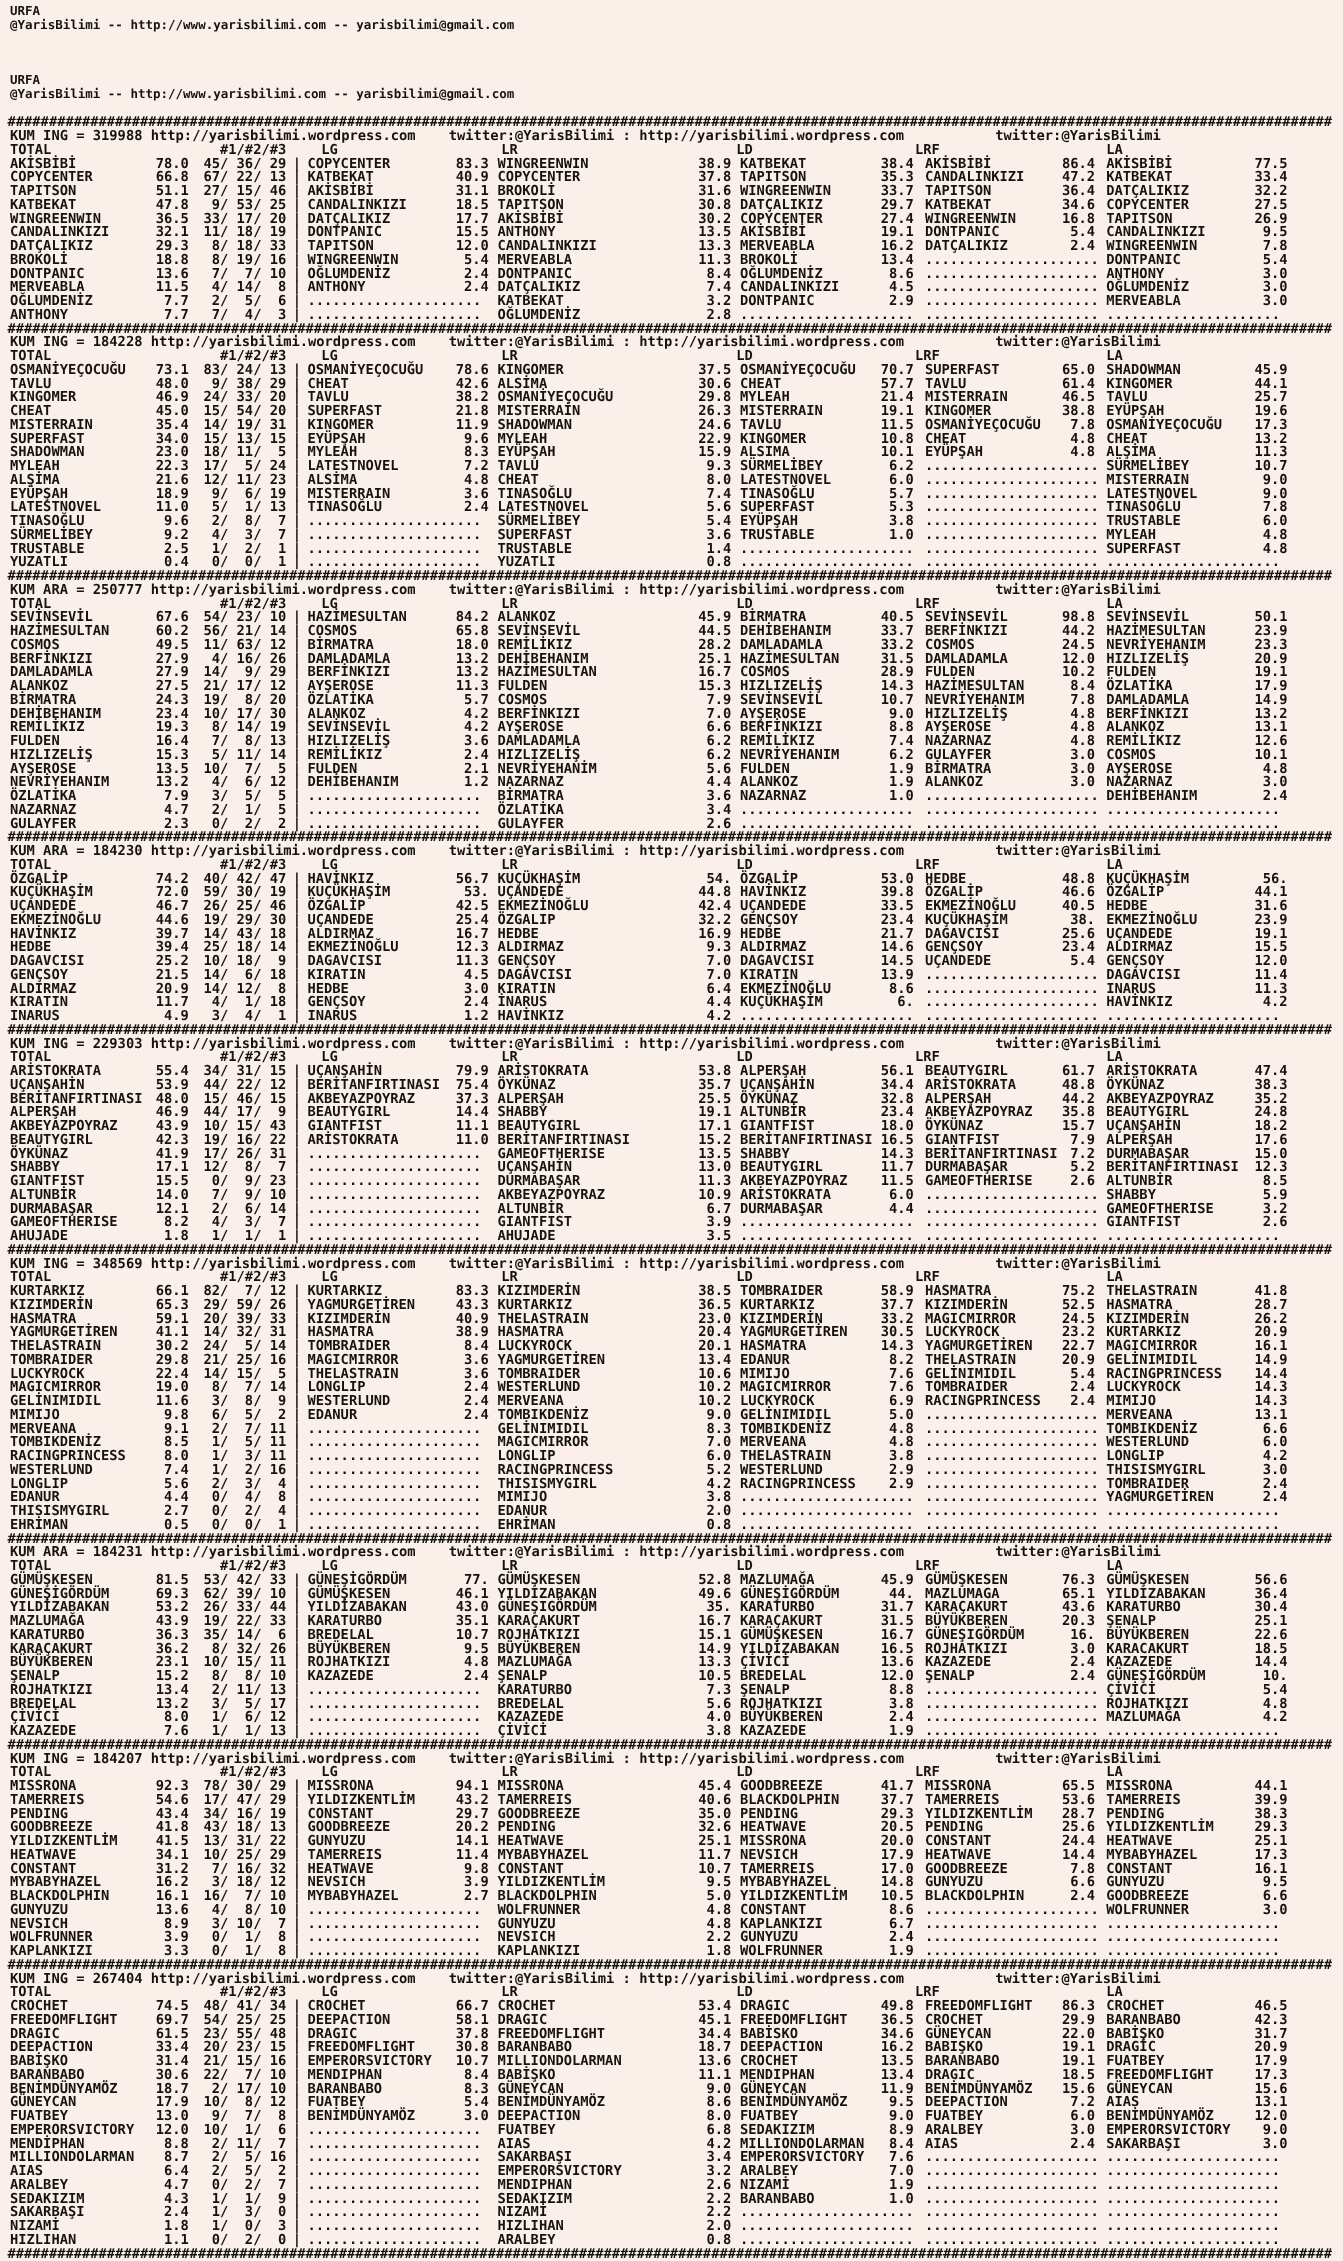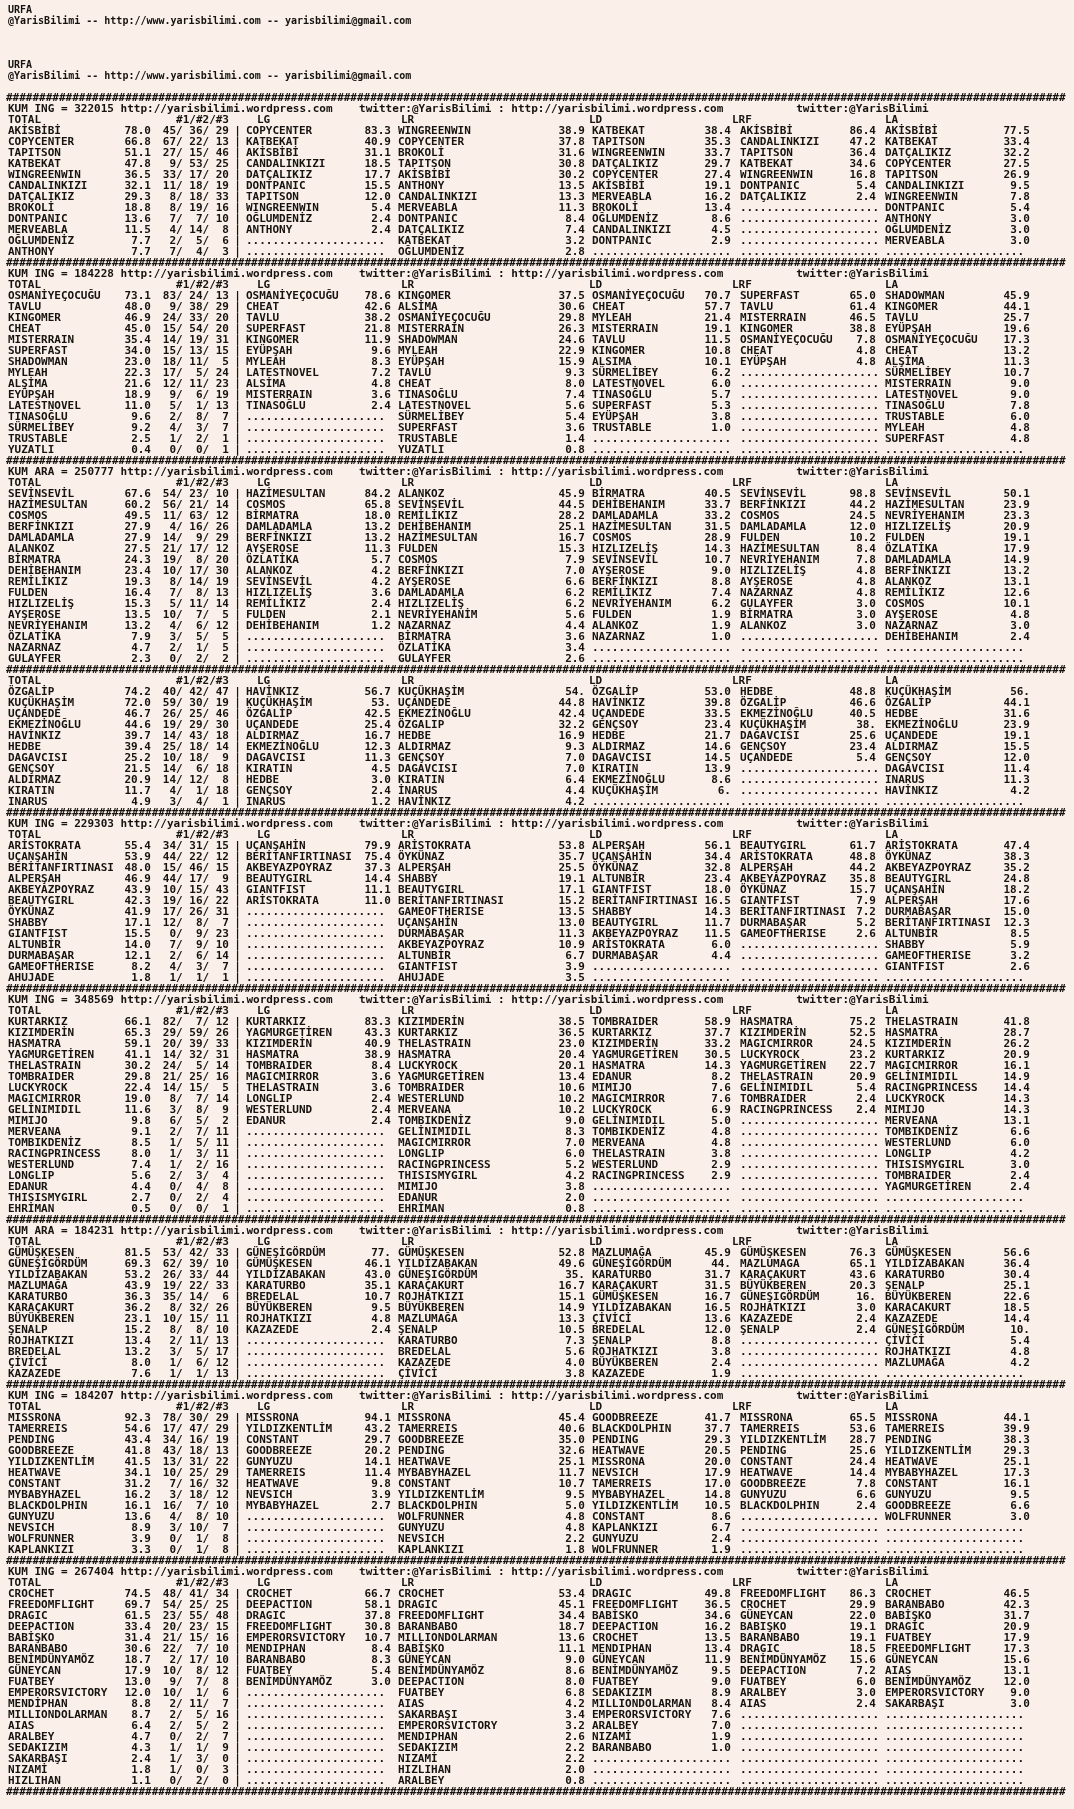--- a/index.html
+++ b/index.html
@@ -49,21 +49,21 @@
     <div class="m-line">URFA</div>
     <div class="m-line">@YarisBilimi -- http://www.yarisbilimi.com -- yarisbilimi@gmail.com</div>
     <div class="m-gap3"></div>
     <div class="m-line">URFA</div>
     <div class="m-line">@YarisBilimi -- http://www.yarisbilimi.com -- yarisbilimi@gmail.com</div>
     <div class="m-gap1"></div>
   </div>
   <div id="sections">
       <div class="section">
         <div class="hash">################################################################################################################################################################</div>
-        <div class="titleline"><span>KUM ING = 322015 </span><span>http://yarisbilimi.wordpress.com</span><span>    </span><span>twitter:@YarisBilimi : http://yarisbilimi.wordpress.com</span><span>           </span><span>twitter:@YarisBilimi</span></div>
+        <div class="titleline"><span>KUM ING = 319988 </span><span>http://yarisbilimi.wordpress.com</span><span>    </span><span>twitter:@YarisBilimi : http://yarisbilimi.wordpress.com</span><span>           </span><span>twitter:@YarisBilimi</span></div>
         <div class="grid"><div class="h-total">TOTAL</div><div class="h-pl">#1/#2/#3</div><div class="h-lg">LG</div><div class="h-lr">LR</div><div class="h-ld">LD</div><div class="h-lrf">LRF</div><div class="h-la">LA</div></div>
         <div class="grid"><div class="c-name">AKİSBİBİ</div><div class="c-val">78.0</div><div class="c-pl">45/ 36/ 29</div><div class="c-pipe">|</div><div style="grid-column: 5;">COPYCENTER</div><div style="grid-column: 6; text-align: right;">83.3</div><div style="grid-column: 8;">WINGREENWIN</div><div style="grid-column: 9; text-align: right;">38.9</div><div style="grid-column: 11;">KATBEKAT</div><div style="grid-column: 12; text-align: right;">38.4</div><div style="grid-column: 14;">AKİSBİBİ</div><div style="grid-column: 15; text-align: right;">86.4</div><div style="grid-column: 17;">AKİSBİBİ</div><div style="grid-column: 18; text-align: right;">77.5</div></div>
         <div class="grid"><div class="c-name">COPYCENTER</div><div class="c-val">66.8</div><div class="c-pl">67/ 22/ 13</div><div class="c-pipe">|</div><div style="grid-column: 5;">KATBEKAT</div><div style="grid-column: 6; text-align: right;">40.9</div><div style="grid-column: 8;">COPYCENTER</div><div style="grid-column: 9; text-align: right;">37.8</div><div style="grid-column: 11;">TAPITSON</div><div style="grid-column: 12; text-align: right;">35.3</div><div style="grid-column: 14;">CANDALINKIZI</div><div style="grid-column: 15; text-align: right;">47.2</div><div style="grid-column: 17;">KATBEKAT</div><div style="grid-column: 18; text-align: right;">33.4</div></div>
         <div class="grid"><div class="c-name">TAPITSON</div><div class="c-val">51.1</div><div class="c-pl">27/ 15/ 46</div><div class="c-pipe">|</div><div style="grid-column: 5;">AKİSBİBİ</div><div style="grid-column: 6; text-align: right;">31.1</div><div style="grid-column: 8;">BROKOLİ</div><div style="grid-column: 9; text-align: right;">31.6</div><div style="grid-column: 11;">WINGREENWIN</div><div style="grid-column: 12; text-align: right;">33.7</div><div style="grid-column: 14;">TAPITSON</div><div style="grid-column: 15; text-align: right;">36.4</div><div style="grid-column: 17;">DATÇALIKIZ</div><div style="grid-column: 18; text-align: right;">32.2</div></div>
         <div class="grid"><div class="c-name">KATBEKAT</div><div class="c-val">47.8</div><div class="c-pl"> 9/ 53/ 25</div><div class="c-pipe">|</div><div style="grid-column: 5;">CANDALINKIZI</div><div style="grid-column: 6; text-align: right;">18.5</div><div style="grid-column: 8;">TAPITSON</div><div style="grid-column: 9; text-align: right;">30.8</div><div style="grid-column: 11;">DATÇALIKIZ</div><div style="grid-column: 12; text-align: right;">29.7</div><div style="grid-column: 14;">KATBEKAT</div><div style="grid-column: 15; text-align: right;">34.6</div><div style="grid-column: 17;">COPYCENTER</div><div style="grid-column: 18; text-align: right;">27.5</div></div>
         <div class="grid"><div class="c-name">WINGREENWIN</div><div class="c-val">36.5</div><div class="c-pl">33/ 17/ 20</div><div class="c-pipe">|</div><div style="grid-column: 5;">DATÇALIKIZ</div><div style="grid-column: 6; text-align: right;">17.7</div><div style="grid-column: 8;">AKİSBİBİ</div><div style="grid-column: 9; text-align: right;">30.2</div><div style="grid-column: 11;">COPYCENTER</div><div style="grid-column: 12; text-align: right;">27.4</div><div style="grid-column: 14;">WINGREENWIN</div><div style="grid-column: 15; text-align: right;">16.8</div><div style="grid-column: 17;">TAPITSON</div><div style="grid-column: 18; text-align: right;">26.9</div></div>
         <div class="grid"><div class="c-name">CANDALINKIZI</div><div class="c-val">32.1</div><div class="c-pl">11/ 18/ 19</div><div class="c-pipe">|</div><div style="grid-column: 5;">DONTPANIC</div><div style="grid-column: 6; text-align: right;">15.5</div><div style="grid-column: 8;">ANTHONY</div><div style="grid-column: 9; text-align: right;">13.5</div><div style="grid-column: 11;">AKİSBİBİ</div><div style="grid-column: 12; text-align: right;">19.1</div><div style="grid-column: 14;">DONTPANIC</div><div style="grid-column: 15; text-align: right;">5.4</div><div style="grid-column: 17;">CANDALINKIZI</div><div style="grid-column: 18; text-align: right;">9.5</div></div>
         <div class="grid"><div class="c-name">DATÇALIKIZ</div><div class="c-val">29.3</div><div class="c-pl"> 8/ 18/ 33</div><div class="c-pipe">|</div><div style="grid-column: 5;">TAPITSON</div><div style="grid-column: 6; text-align: right;">12.0</div><div style="grid-column: 8;">CANDALINKIZI</div><div style="grid-column: 9; text-align: right;">13.3</div><div style="grid-column: 11;">MERVEABLA</div><div style="grid-column: 12; text-align: right;">16.2</div><div style="grid-column: 14;">DATÇALIKIZ</div><div style="grid-column: 15; text-align: right;">2.4</div><div style="grid-column: 17;">WINGREENWIN</div><div style="grid-column: 18; text-align: right;">7.8</div></div>
         <div class="grid"><div class="c-name">BROKOLİ</div><div class="c-val">18.8</div><div class="c-pl"> 8/ 19/ 16</div><div class="c-pipe">|</div><div style="grid-column: 5;">WINGREENWIN</div><div style="grid-column: 6; text-align: right;">5.4</div><div style="grid-column: 8;">MERVEABLA</div><div style="grid-column: 9; text-align: right;">11.3</div><div style="grid-column: 11;">BROKOLİ</div><div style="grid-column: 12; text-align: right;">13.4</div><div style="grid-column: 14 / 17;">.....................</div><div style="grid-column: 17;">DONTPANIC</div><div style="grid-column: 18; text-align: right;">5.4</div></div>
         <div class="grid"><div class="c-name">DONTPANIC</div><div class="c-val">13.6</div><div class="c-pl"> 7/  7/ 10</div><div class="c-pipe">|</div><div style="grid-column: 5;">OĞLUMDENİZ</div><div style="grid-column: 6; text-align: right;">2.4</div><div style="grid-column: 8;">DONTPANIC</div><div style="grid-column: 9; text-align: right;">8.4</div><div style="grid-column: 11;">OĞLUMDENİZ</div><div style="grid-column: 12; text-align: right;">8.6</div><div style="grid-column: 14 / 17;">.....................</div><div style="grid-column: 17;">ANTHONY</div><div style="grid-column: 18; text-align: right;">3.0</div></div>
@@ -107,20 +107,21 @@
         <div class="grid"><div class="c-name">FULDEN</div><div class="c-val">16.4</div><div class="c-pl"> 7/  8/ 13</div><div class="c-pipe">|</div><div style="grid-column: 5;">HIZLIZELİŞ</div><div style="grid-column: 6; text-align: right;">3.6</div><div style="grid-column: 8;">DAMLADAMLA</div><div style="grid-column: 9; text-align: right;">6.2</div><div style="grid-column: 11;">REMİLİKIZ</div><div style="grid-column: 12; text-align: right;">7.4</div><div style="grid-column: 14;">NAZARNAZ</div><div style="grid-column: 15; text-align: right;">4.8</div><div style="grid-column: 17;">REMİLİKIZ</div><div style="grid-column: 18; text-align: right;">12.6</div></div>
         <div class="grid"><div class="c-name">HIZLIZELİŞ</div><div class="c-val">15.3</div><div class="c-pl"> 5/ 11/ 14</div><div class="c-pipe">|</div><div style="grid-column: 5;">REMİLİKIZ</div><div style="grid-column: 6; text-align: right;">2.4</div><div style="grid-column: 8;">HIZLIZELİŞ</div><div style="grid-column: 9; text-align: right;">6.2</div><div style="grid-column: 11;">NEVRİYEHANIM</div><div style="grid-column: 12; text-align: right;">6.2</div><div style="grid-column: 14;">GULAYFER</div><div style="grid-column: 15; text-align: right;">3.0</div><div style="grid-column: 17;">COSMOS</div><div style="grid-column: 18; text-align: right;">10.1</div></div>
         <div class="grid"><div class="c-name">AYŞEROSE</div><div class="c-val">13.5</div><div class="c-pl">10/  7/  5</div><div class="c-pipe">|</div><div style="grid-column: 5;">FULDEN</div><div style="grid-column: 6; text-align: right;">2.1</div><div style="grid-column: 8;">NEVRİYEHANİM</div><div style="grid-column: 9; text-align: right;">5.6</div><div style="grid-column: 11;">FULDEN</div><div style="grid-column: 12; text-align: right;">1.9</div><div style="grid-column: 14;">BİRMATRA</div><div style="grid-column: 15; text-align: right;">3.0</div><div style="grid-column: 17;">AYŞEROSE</div><div style="grid-column: 18; text-align: right;">4.8</div></div>
         <div class="grid"><div class="c-name">NEVRİYEHANIM</div><div class="c-val">13.2</div><div class="c-pl"> 4/  6/ 12</div><div class="c-pipe">|</div><div style="grid-column: 5;">DEHİBEHANIM</div><div style="grid-column: 6; text-align: right;">1.2</div><div style="grid-column: 8;">NAZARNAZ</div><div style="grid-column: 9; text-align: right;">4.4</div><div style="grid-column: 11;">ALANKOZ</div><div style="grid-column: 12; text-align: right;">1.9</div><div style="grid-column: 14;">ALANKOZ</div><div style="grid-column: 15; text-align: right;">3.0</div><div style="grid-column: 17;">NAZARNAZ</div><div style="grid-column: 18; text-align: right;">3.0</div></div>
         <div class="grid"><div class="c-name">ÖZLATİKA</div><div class="c-val">7.9</div><div class="c-pl"> 3/  5/  5</div><div class="c-pipe">|</div><div style="grid-column: 5 / 8;">.....................</div><div style="grid-column: 8;">BİRMATRA</div><div style="grid-column: 9; text-align: right;">3.6</div><div style="grid-column: 11;">NAZARNAZ</div><div style="grid-column: 12; text-align: right;">1.0</div><div style="grid-column: 14 / 17;">.....................</div><div style="grid-column: 17;">DEHİBEHANIM</div><div style="grid-column: 18; text-align: right;">2.4</div></div>
         <div class="grid"><div class="c-name">NAZARNAZ</div><div class="c-val">4.7</div><div class="c-pl"> 2/  1/  5</div><div class="c-pipe">|</div><div style="grid-column: 5 / 8;">.....................</div><div style="grid-column: 8;">ÖZLATİKA</div><div style="grid-column: 9; text-align: right;">3.4</div><div style="grid-column: 11 / 14;">.....................</div><div style="grid-column: 14 / 17;">.....................</div><div style="grid-column: 17 / 19;">.....................</div></div>
         <div class="grid"><div class="c-name">GULAYFER</div><div class="c-val">2.3</div><div class="c-pl"> 0/  2/  2</div><div class="c-pipe">|</div><div style="grid-column: 5 / 8;">.....................</div><div style="grid-column: 8;">GULAYFER</div><div style="grid-column: 9; text-align: right;">2.6</div><div style="grid-column: 11 / 14;">.....................</div><div style="grid-column: 14 / 17;">.....................</div><div style="grid-column: 17 / 19;">.....................</div></div>
       </div>
       <div class="section">
         <div class="hash">################################################################################################################################################################</div>
+        <div class="titleline"><span>KUM ARA = 184230 </span><span>http://yarisbilimi.wordpress.com</span><span>    </span><span>twitter:@YarisBilimi : http://yarisbilimi.wordpress.com</span><span>           </span><span>twitter:@YarisBilimi</span></div>
         <div class="grid"><div class="h-total">TOTAL</div><div class="h-pl">#1/#2/#3</div><div class="h-lg">LG</div><div class="h-lr">LR</div><div class="h-ld">LD</div><div class="h-lrf">LRF</div><div class="h-la">LA</div></div>
         <div class="grid"><div class="c-name">ÖZGALİP</div><div class="c-val">74.2</div><div class="c-pl">40/ 42/ 47</div><div class="c-pipe">|</div><div style="grid-column: 5;">HAVİNKIZ</div><div style="grid-column: 6; text-align: right;">56.7</div><div style="grid-column: 8;">KUÇÜKHAŞİM</div><div style="grid-column: 9; text-align: right;">54.</div><div style="grid-column: 11;">ÖZGALİP</div><div style="grid-column: 12; text-align: right;">53.0</div><div style="grid-column: 14;">HEDBE</div><div style="grid-column: 15; text-align: right;">48.8</div><div style="grid-column: 17;">KUÇÜKHAŞİM</div><div style="grid-column: 18; text-align: right;">56.</div></div>
         <div class="grid"><div class="c-name">KUÇÜKHAŞİM</div><div class="c-val">72.0</div><div class="c-pl">59/ 30/ 19</div><div class="c-pipe">|</div><div style="grid-column: 5;">KUÇÜKHAŞİM</div><div style="grid-column: 6; text-align: right;">53.</div><div style="grid-column: 8;">UÇANDEDE</div><div style="grid-column: 9; text-align: right;">44.8</div><div style="grid-column: 11;">HAVİNKIZ</div><div style="grid-column: 12; text-align: right;">39.8</div><div style="grid-column: 14;">ÖZGALİP</div><div style="grid-column: 15; text-align: right;">46.6</div><div style="grid-column: 17;">ÖZGALİP</div><div style="grid-column: 18; text-align: right;">44.1</div></div>
         <div class="grid"><div class="c-name">UÇANDEDE</div><div class="c-val">46.7</div><div class="c-pl">26/ 25/ 46</div><div class="c-pipe">|</div><div style="grid-column: 5;">ÖZGALİP</div><div style="grid-column: 6; text-align: right;">42.5</div><div style="grid-column: 8;">EKMEZİNOĞLU</div><div style="grid-column: 9; text-align: right;">42.4</div><div style="grid-column: 11;">UÇANDEDE</div><div style="grid-column: 12; text-align: right;">33.5</div><div style="grid-column: 14;">EKMEZİNOĞLU</div><div style="grid-column: 15; text-align: right;">40.5</div><div style="grid-column: 17;">HEDBE</div><div style="grid-column: 18; text-align: right;">31.6</div></div>
         <div class="grid"><div class="c-name">EKMEZİNOĞLU</div><div class="c-val">44.6</div><div class="c-pl">19/ 29/ 30</div><div class="c-pipe">|</div><div style="grid-column: 5;">UÇANDEDE</div><div style="grid-column: 6; text-align: right;">25.4</div><div style="grid-column: 8;">ÖZGALIP</div><div style="grid-column: 9; text-align: right;">32.2</div><div style="grid-column: 11;">GENÇSOY</div><div style="grid-column: 12; text-align: right;">23.4</div><div style="grid-column: 14;">KUÇÜKHAŞİM</div><div style="grid-column: 15; text-align: right;">38.</div><div style="grid-column: 17;">EKMEZİNOĞLU</div><div style="grid-column: 18; text-align: right;">23.9</div></div>
         <div class="grid"><div class="c-name">HAVİNKIZ</div><div class="c-val">39.7</div><div class="c-pl">14/ 43/ 18</div><div class="c-pipe">|</div><div style="grid-column: 5;">ALDIRMAZ</div><div style="grid-column: 6; text-align: right;">16.7</div><div style="grid-column: 8;">HEDBE</div><div style="grid-column: 9; text-align: right;">16.9</div><div style="grid-column: 11;">HEDBE</div><div style="grid-column: 12; text-align: right;">21.7</div><div style="grid-column: 14;">DAGAVCISI</div><div style="grid-column: 15; text-align: right;">25.6</div><div style="grid-column: 17;">UÇANDEDE</div><div style="grid-column: 18; text-align: right;">19.1</div></div>
         <div class="grid"><div class="c-name">HEDBE</div><div class="c-val">39.4</div><div class="c-pl">25/ 18/ 14</div><div class="c-pipe">|</div><div style="grid-column: 5;">EKMEZİNOĞLU</div><div style="grid-column: 6; text-align: right;">12.3</div><div style="grid-column: 8;">ALDIRMAZ</div><div style="grid-column: 9; text-align: right;">9.3</div><div style="grid-column: 11;">ALDIRMAZ</div><div style="grid-column: 12; text-align: right;">14.6</div><div style="grid-column: 14;">GENÇSOY</div><div style="grid-column: 15; text-align: right;">23.4</div><div style="grid-column: 17;">ALDIRMAZ</div><div style="grid-column: 18; text-align: right;">15.5</div></div>
         <div class="grid"><div class="c-name">DAGAVCISI</div><div class="c-val">25.2</div><div class="c-pl">10/ 18/  9</div><div class="c-pipe">|</div><div style="grid-column: 5;">DAGAVCISI</div><div style="grid-column: 6; text-align: right;">11.3</div><div style="grid-column: 8;">GENÇSOY</div><div style="grid-column: 9; text-align: right;">7.0</div><div style="grid-column: 11;">DAGAVCISI</div><div style="grid-column: 12; text-align: right;">14.5</div><div style="grid-column: 14;">UÇANDEDE</div><div style="grid-column: 15; text-align: right;">5.4</div><div style="grid-column: 17;">GENÇSOY</div><div style="grid-column: 18; text-align: right;">12.0</div></div>
         <div class="grid"><div class="c-name">GENÇSOY</div><div class="c-val">21.5</div><div class="c-pl">14/  6/ 18</div><div class="c-pipe">|</div><div style="grid-column: 5;">KIRATIN</div><div style="grid-column: 6; text-align: right;">4.5</div><div style="grid-column: 8;">DAGAVCISI</div><div style="grid-column: 9; text-align: right;">7.0</div><div style="grid-column: 11;">KIRATIN</div><div style="grid-column: 12; text-align: right;">13.9</div><div style="grid-column: 14 / 17;">.....................</div><div style="grid-column: 17;">DAGAVCISI</div><div style="grid-column: 18; text-align: right;">11.4</div></div>
         <div class="grid"><div class="c-name">ALDIRMAZ</div><div class="c-val">20.9</div><div class="c-pl">14/ 12/  8</div><div class="c-pipe">|</div><div style="grid-column: 5;">HEDBE</div><div style="grid-column: 6; text-align: right;">3.0</div><div style="grid-column: 8;">KIRATIN</div><div style="grid-column: 9; text-align: right;">6.4</div><div style="grid-column: 11;">EKMEZİNOĞLU</div><div style="grid-column: 12; text-align: right;">8.6</div><div style="grid-column: 14 / 17;">.....................</div><div style="grid-column: 17;">INARUS</div><div style="grid-column: 18; text-align: right;">11.3</div></div>

